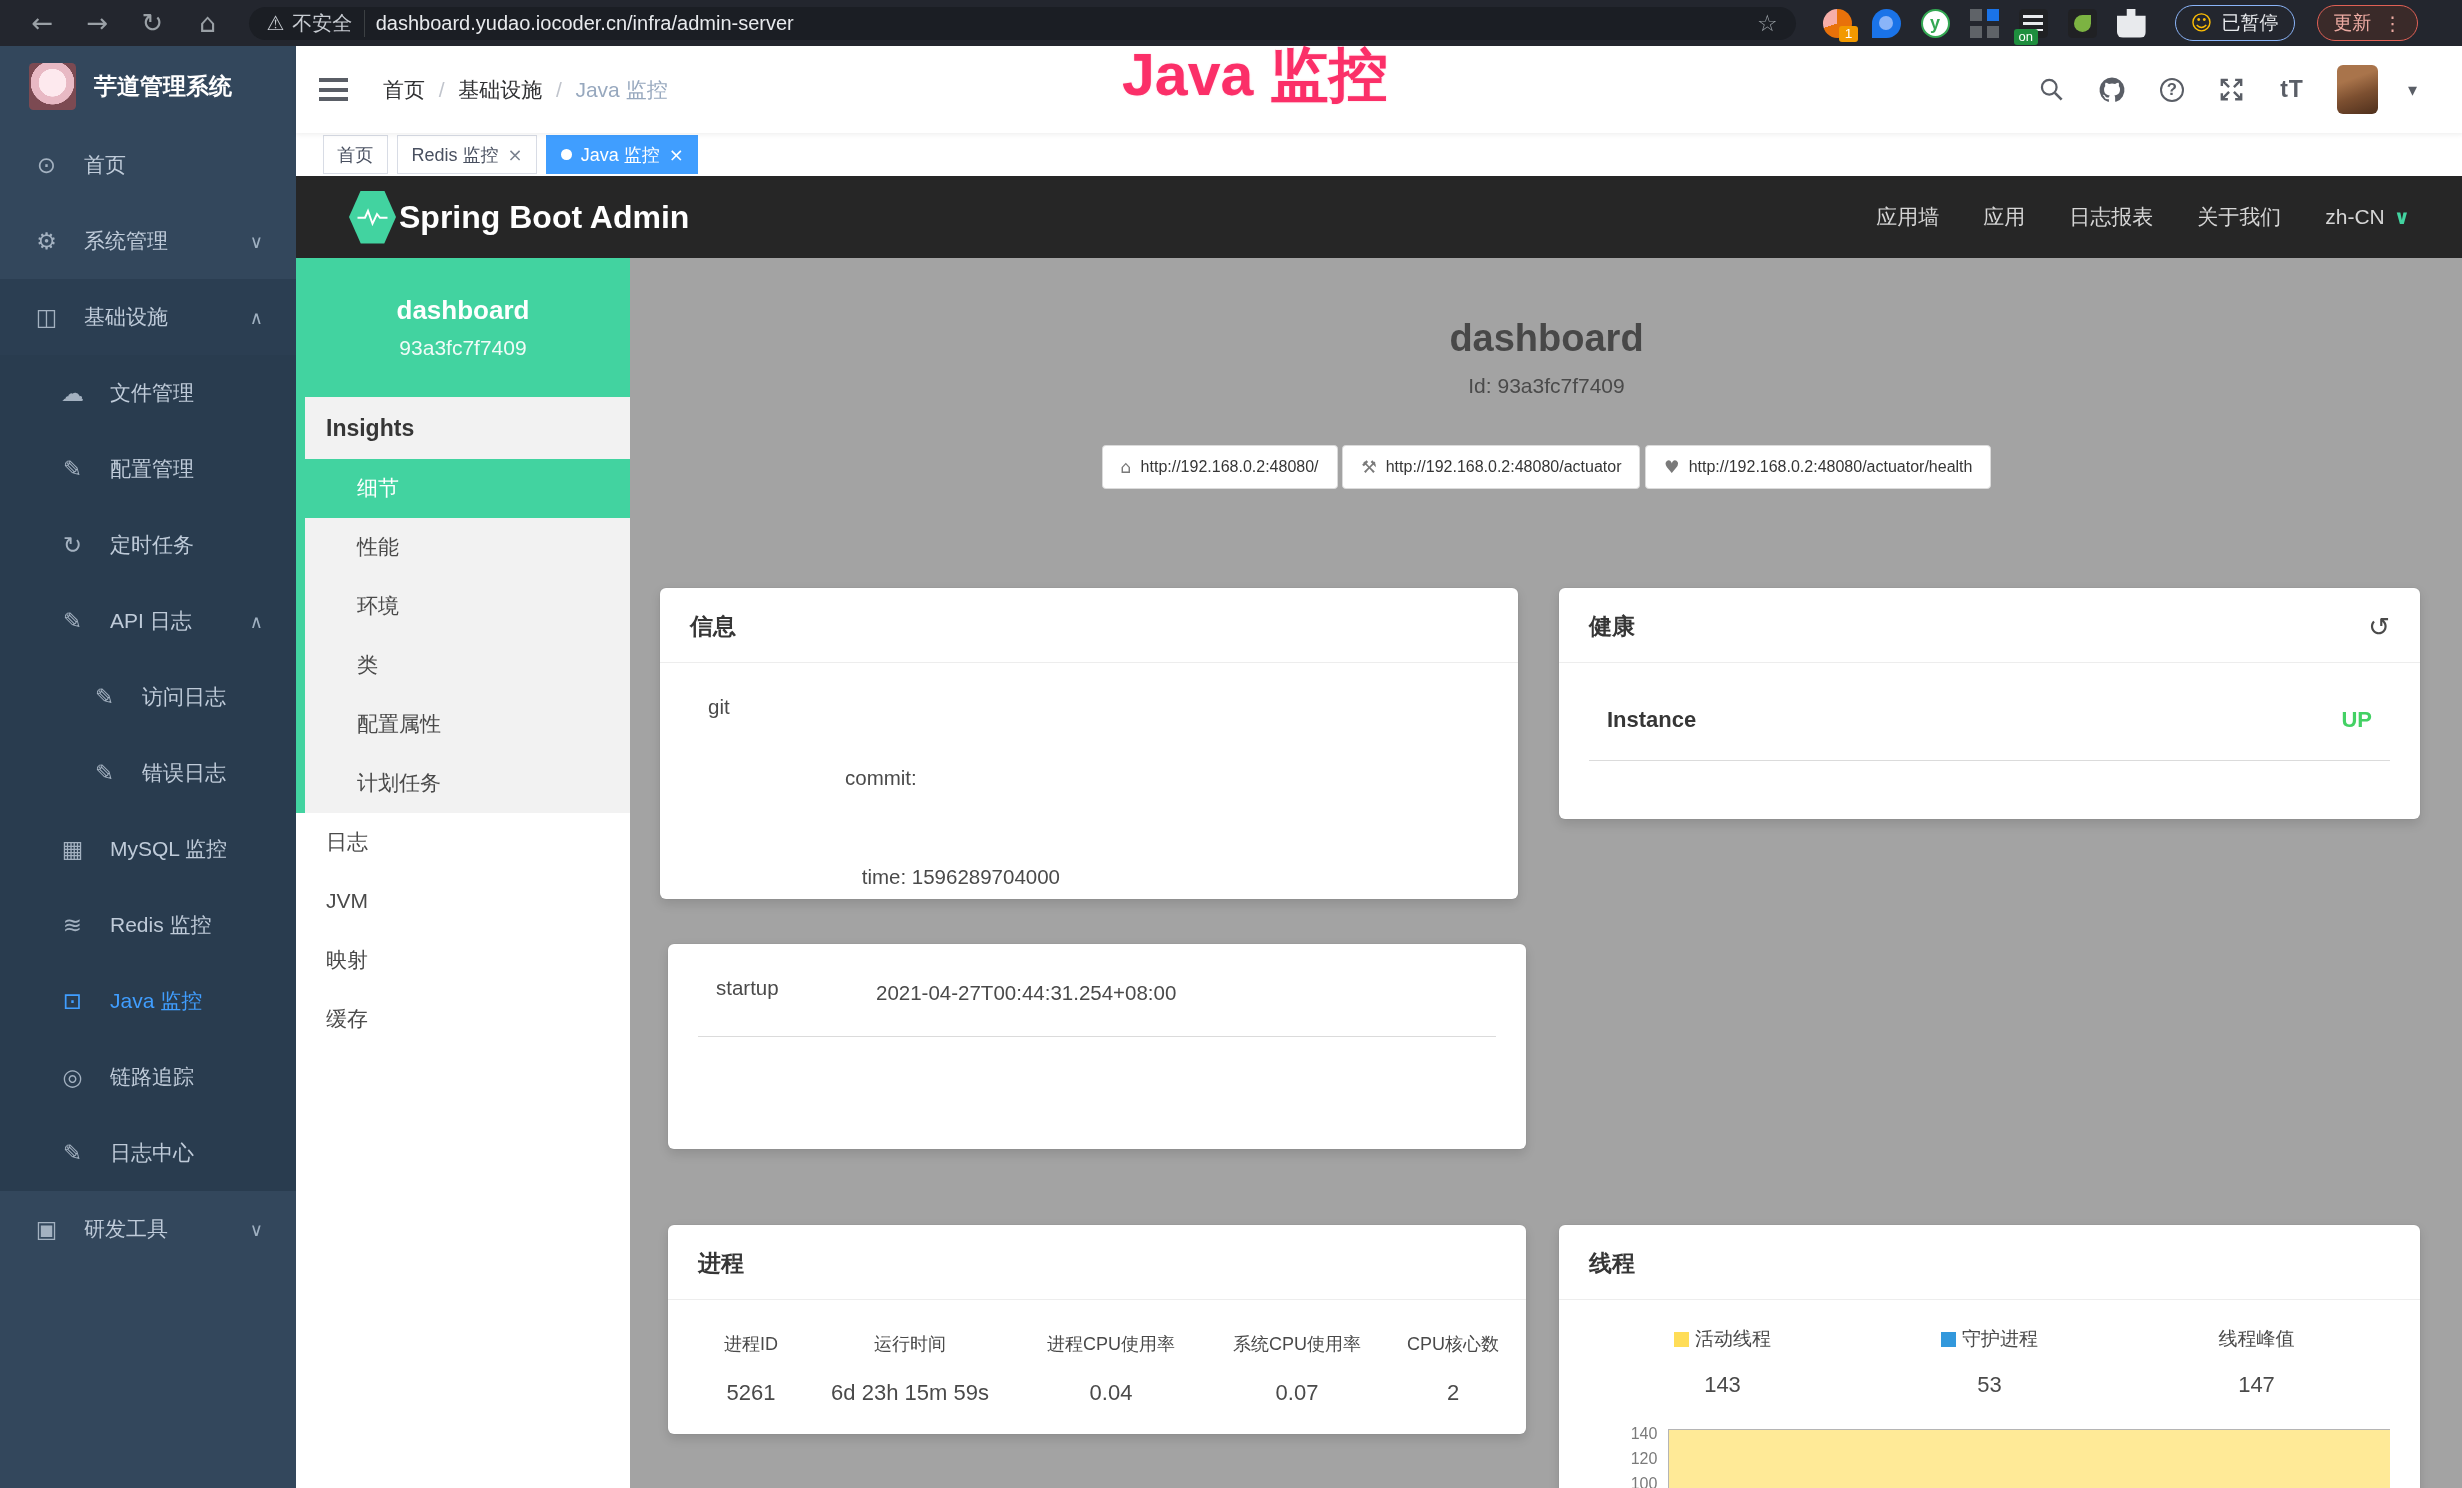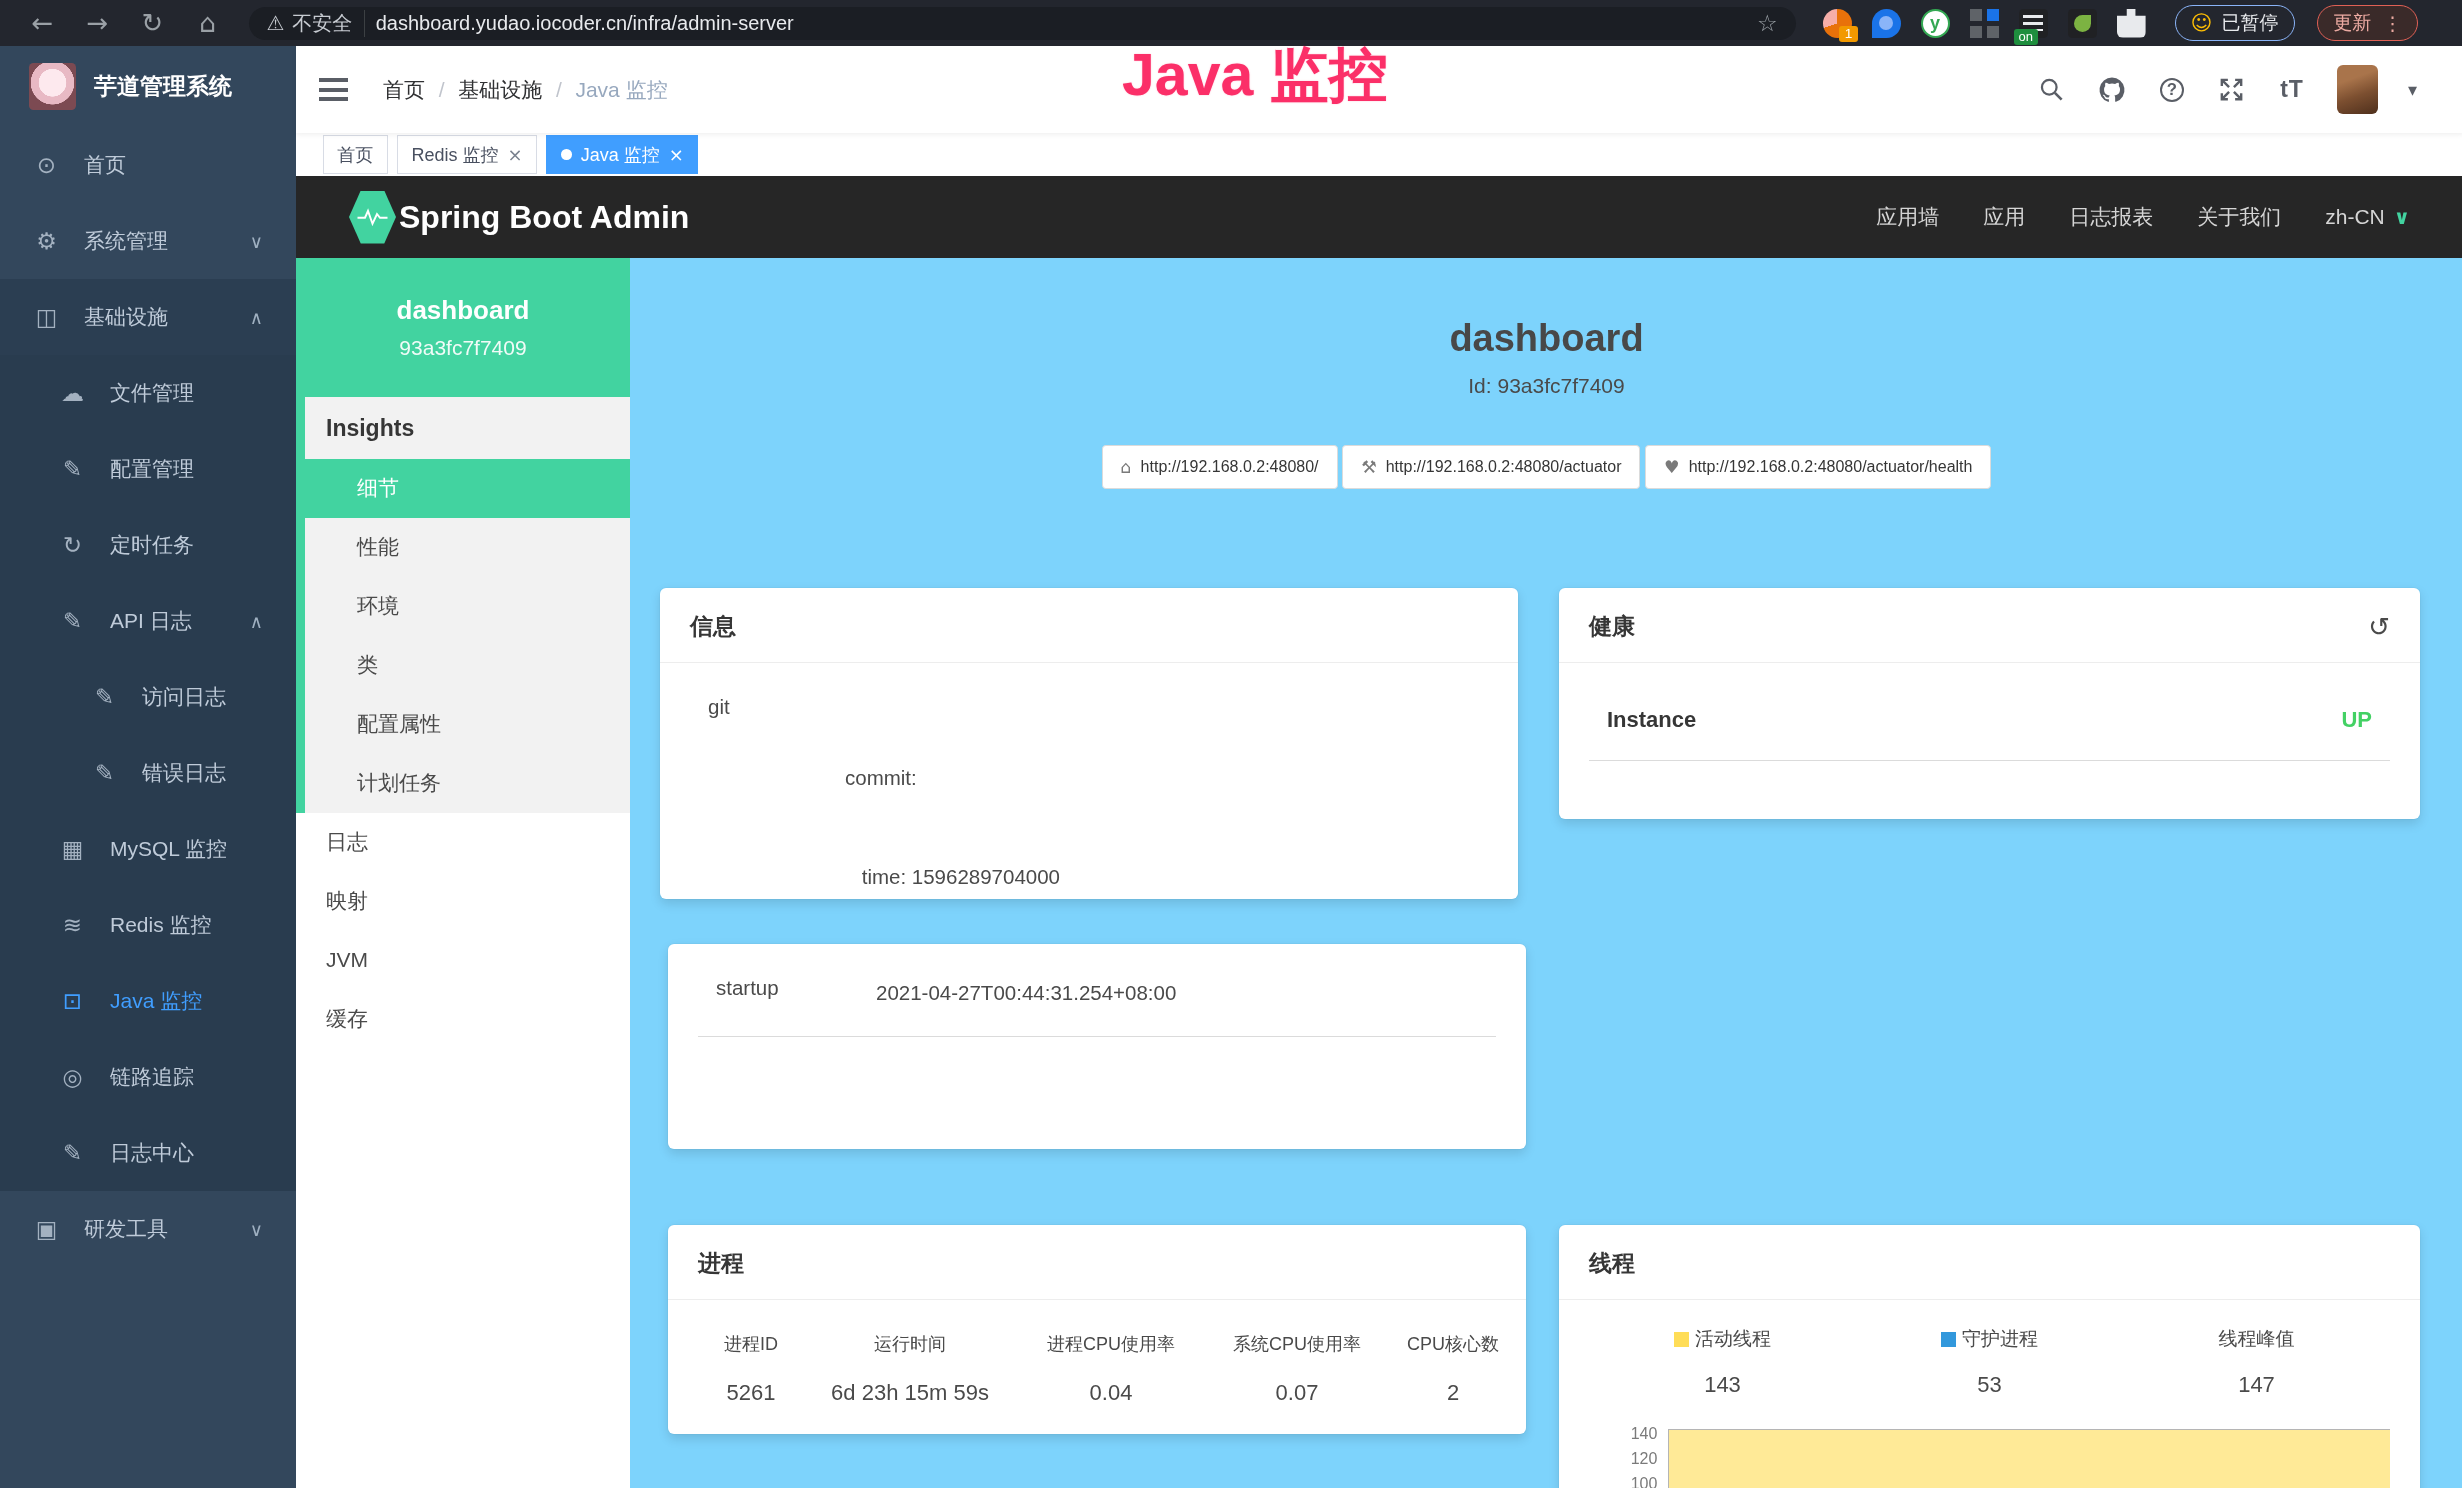--- a/index.html
+++ b/index.html
@@ -97,21 +97,21 @@
     display:flex; align-items:center; padding:0 53px; }
   .sba-hex { width:47px; height:53px; background:#42d3a0; display:flex; align-items:center; justify-content:center;
     clip-path:polygon(25% 0,75% 0,100% 50%,75% 100%,25% 100%,0 50%); }
   .sba-brand { color:#fff; font-size:32px; font-weight:bold; margin-left:3px; }
   .sba-nav { margin-left:auto; display:flex; align-items:center; gap:44px; color:#d5d5d5; font-size:21px; }
   .sba-nav .nav-item { cursor:pointer; }
   .sba-lang { display:flex; align-items:center; gap:9px; cursor:pointer; }
   .sba-lang .chev-green { color:#42d3a0; font-weight:bold; font-size:20px; }
 
   
-  .sba-body { position:absolute; left:296px; top:258px; width:2167px; height:1231px; background:#7dd3fc;
+  .sba-body { position:absolute; left:296px; top:258px; width:2167px; height:1231px; background:#a3a3a3;
     display:flex; overflow:hidden; }
   .sba-side { width:334px; flex:0 0 334px; background:#fff; }
   .inst-head { height:139px; background:#42d3a0; color:#fff; display:flex; flex-direction:column;
     align-items:center; justify-content:center; gap:10.6px; cursor:pointer; }
   .inst-name { font-size:26px; font-weight:bold; }
   .inst-id { font-size:21px; opacity:.92; }
   .insights-block { background:#f2f2f2; border-left:9px solid #42d3a0; }
   .insights-label { font-size:23px; font-weight:bold; color:#363636; padding:18px 0 16.7px 21px; }
   .side-item { height:59px; display:flex; align-items:center; font-size:21px; color:#4a4a4a; cursor:pointer; }
   .insights-block .side-item { padding-left:52px; }
@@ -373,24 +373,24 @@
           </div>
         <div class="side-item">
             <span>计划任务</span>
           </div>
       </div>
       <div class="side-root">
         <div class="side-item">
             <span>日志</span>
           </div>
         <div class="side-item">
+            <span>JVM</span>
+          </div>
+        <div class="side-item">
             <span>映射</span>
-          </div>
-        <div class="side-item">
-            <span>JVM</span>
           </div>
         <div class="side-item">
             <span>缓存</span>
           </div>
       </div>
     </div>
 
     <div class="sba-content">
       <div class="detail-head">
         <div class="detail-title">dashboard</div>

